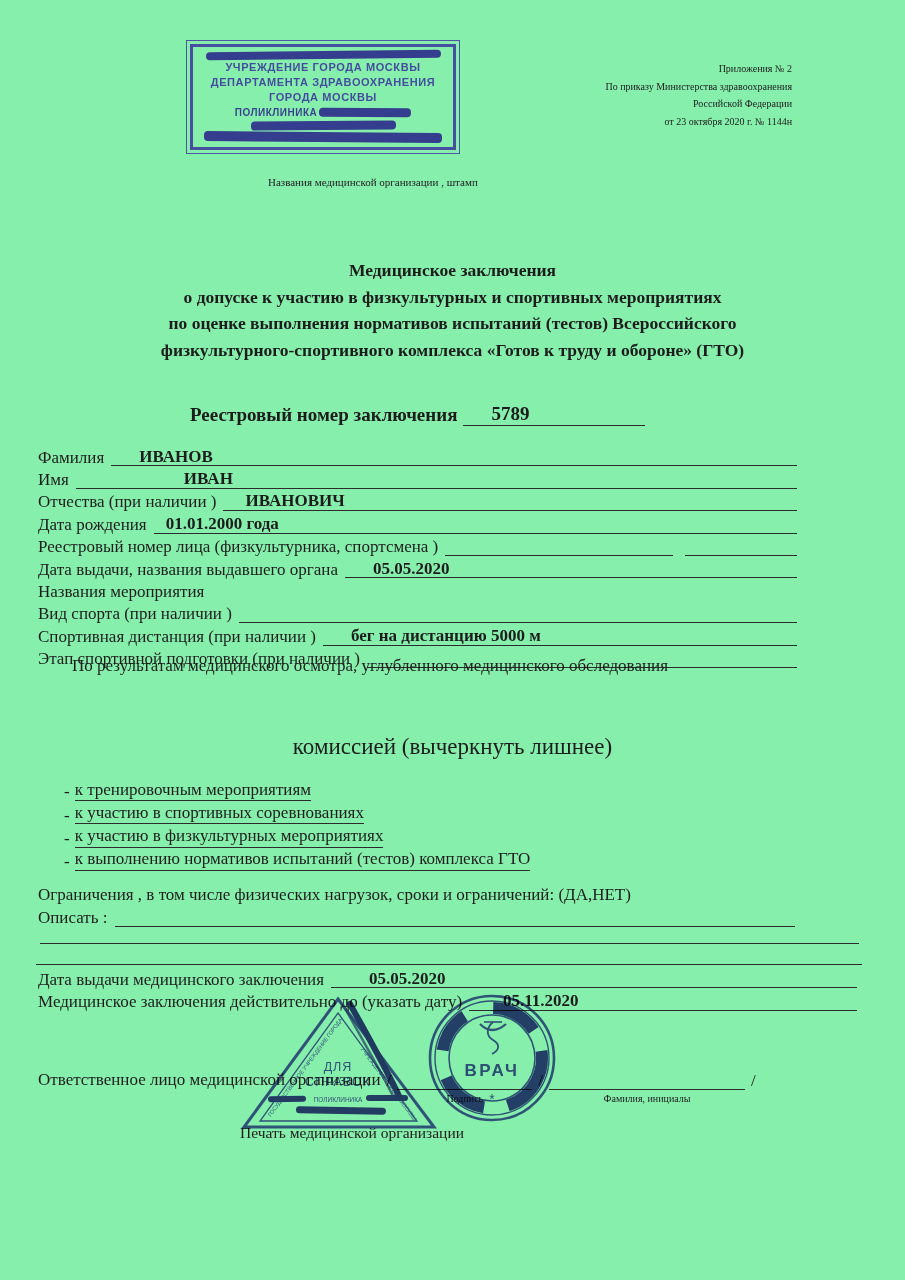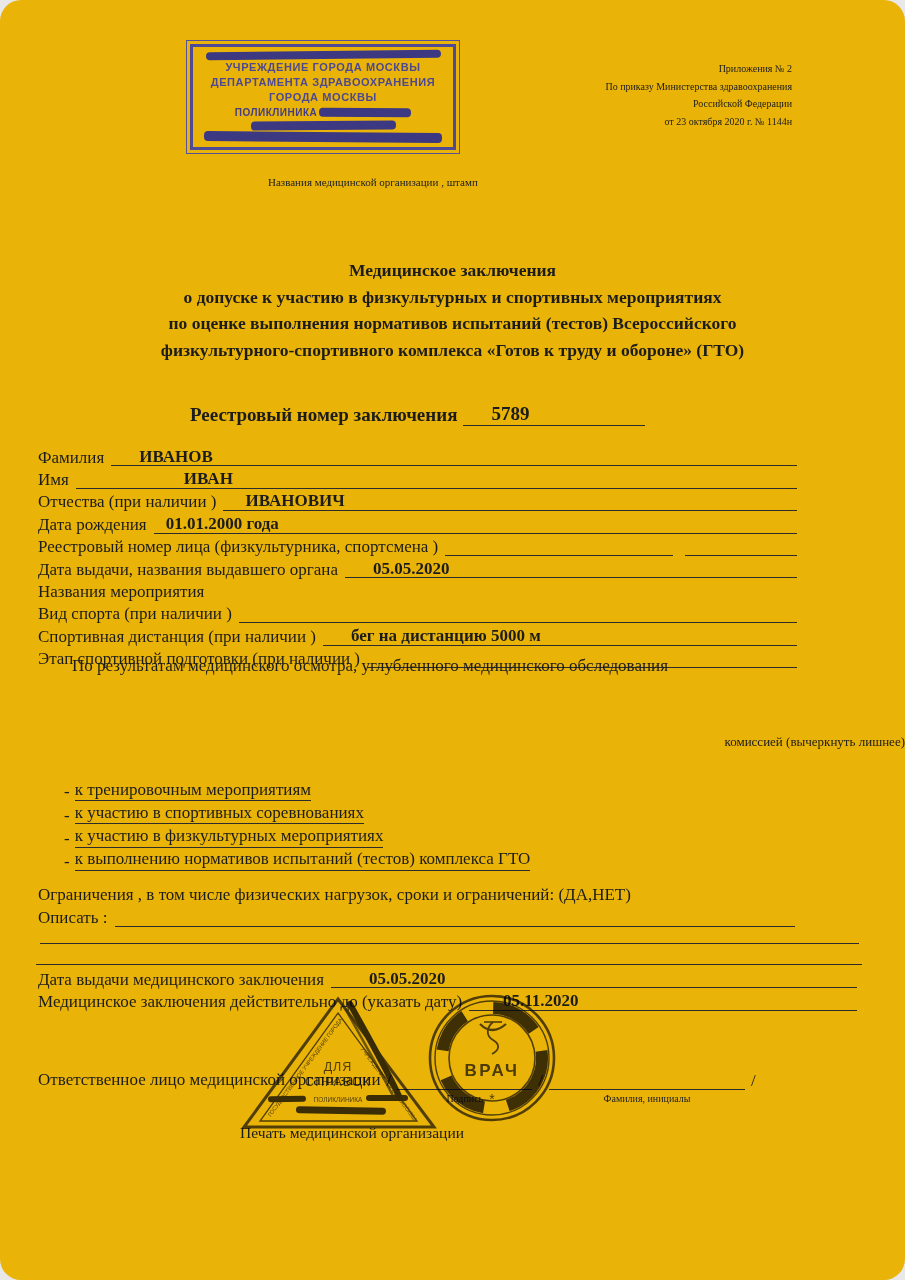--- a/index.html
+++ b/index.html
@@ -1,20 +1,20 @@
 <!DOCTYPE html>
 <html><head>
 <meta charset="utf-8">
 <style>
   * { margin:0; padding:0; box-sizing:border-box; }
   html,body { background:#e8e8e8; }
   .page {
     position:relative; width:905px; height:1280px; margin:0 auto;
-    background:#eab308; overflow:hidden;
-    font-family:"Liberation Serif", serif; color:#1c1c1c;border-radius:21px;
+    background:#86efac; overflow:hidden;
+    font-family:"Liberation Serif", serif; color:#1c1c1c;
   }
   
   .org-stamp {
     position:absolute; left:186px; top:40px; width:274px; height:114px;
     border:1px solid #4a4aa4; padding:3px; opacity:.92;
   }
   .org-stamp-inner {
     width:100%; height:100%; border:3px solid #4242a0;
     display:flex; flex-direction:column; align-items:center; justify-content:space-between;
     padding:4px 5px 5px; font-family:"Liberation Sans", sans-serif;
@@ -39,21 +39,21 @@
   
   .fields { position:absolute; top:444px; left:38px; right:108px; }
   .row { display:flex; align-items:flex-end; height:22.4px; font-size:17px; }
   .row .lbl { white-space:nowrap; padding-right:7px; line-height:1.05; }
   .row .line { flex:1; border-bottom:1.6px solid #2c2c2c; display:flex; align-items:flex-end; }
   .row .line2 { width:112px; border-bottom:1.6px solid #2c2c2c; margin-left:12px; }
   .row .val { font-weight:bold; line-height:1.05; white-space:nowrap; }
   .exam-note { position:absolute; top:656px; left:0; width:754px; text-align:center; font-size:17px; padding-right:14px; }
   
   .decision-title { position:absolute; top:708px; left:0; width:905px; text-align:center; font-weight:bold; font-size:18px; letter-spacing:.5px; }
-  .decision-note { position:absolute; top:734px; left:0; width:905px; text-align:right; font-size:13px; }
+  .decision-note { position:absolute; top:734px; left:0; width:905px; text-align:center; font-size:23px; }
   
   .permissions { position:absolute; top:778px; left:64px; font-size:17px; }
   .perm-item { height:23.2px; display:flex; align-items:flex-end; }
   .perm-dash { padding-right:5px; line-height:1.05; }
   .perm-text { border-bottom:1.5px solid #2c2c2c; line-height:1.1; padding-bottom:1px; }
   
   .restrictions { position:absolute; top:882px; left:38px; right:110px; font-size:17px; }
   .restr-line1 { height:22.5px; display:flex; align-items:flex-end; }
   .hline { position:absolute; border-bottom:1.7px solid #2c2c2c; }
   .lineA { top:943px; left:40px; right:46px; }

